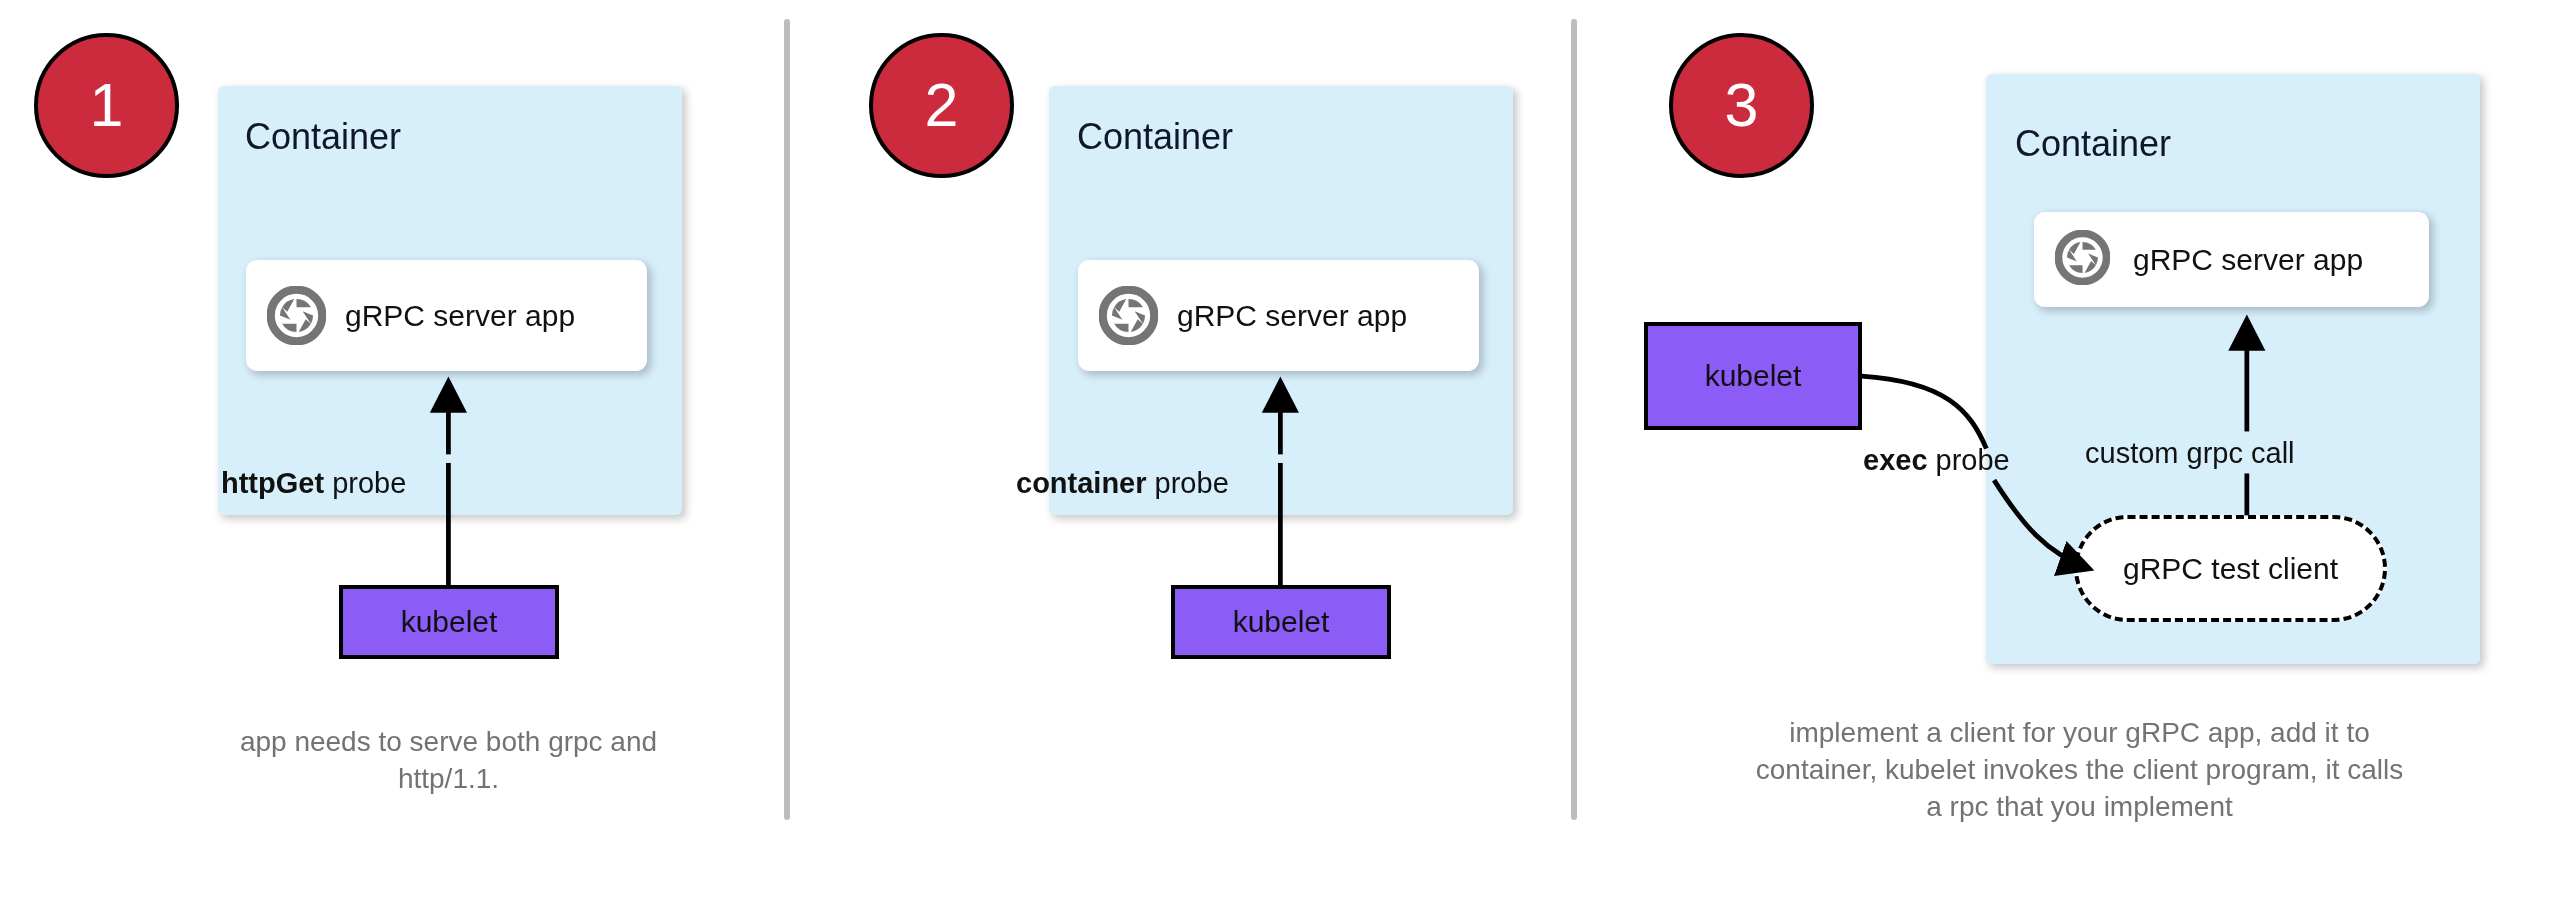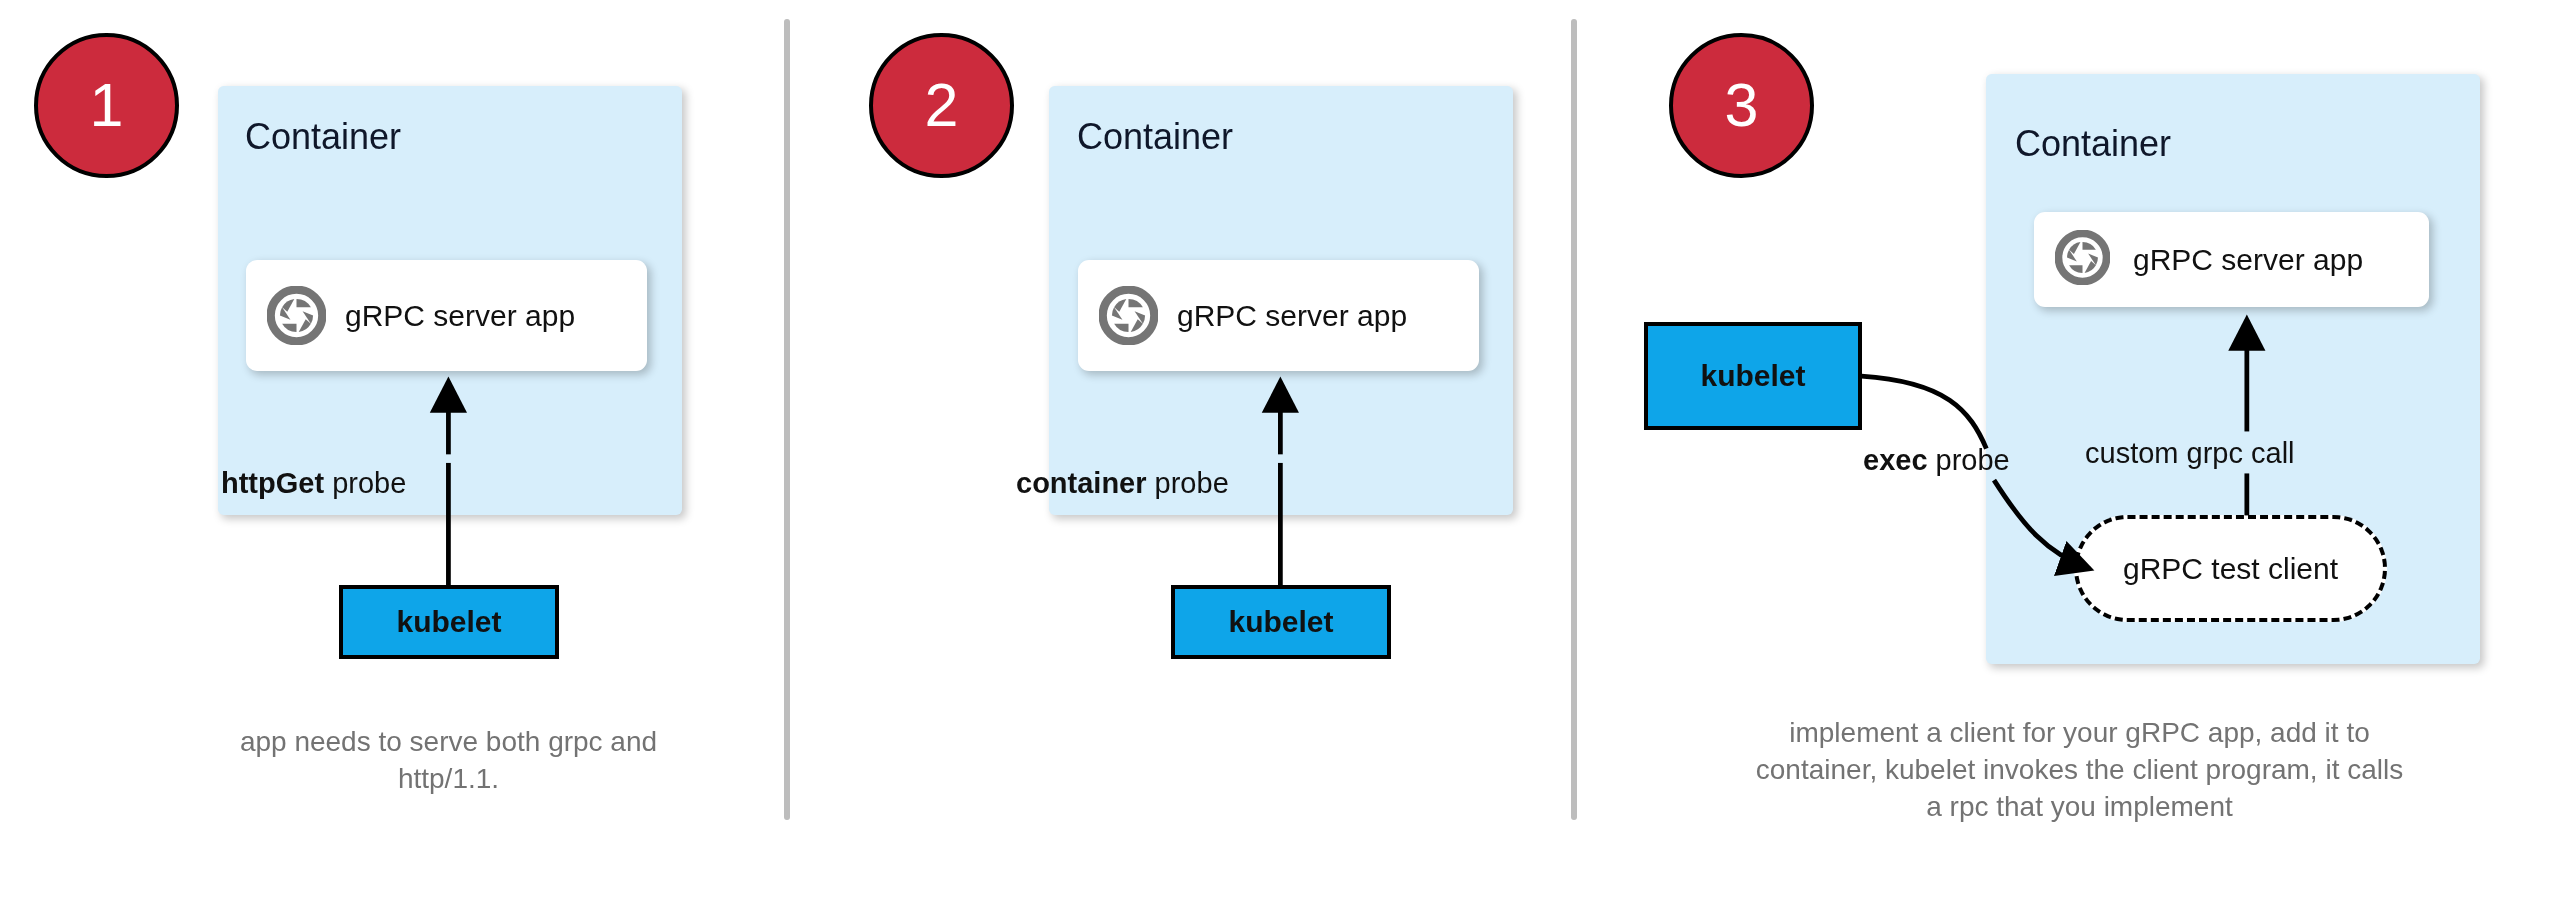--- a/index.html
+++ b/index.html
@@ -23,22 +23,22 @@
   .container-box{position:absolute;background:#d7eefb;border-radius:5.7px;
                  box-shadow:3.8px 3.8px 8.6px rgba(0,0,0,0.22);}
   .container-label{position:absolute;font-size:36px;line-height:1;color:#0f172a;}
 
   .app-box{position:absolute;background:#ffffff;border-radius:11px;
            box-shadow:3.8px 3.8px 8.6px rgba(0,0,0,0.22);
            display:flex;align-items:center;}
   .app-icon{width:59px;height:59px;margin-left:21px;flex:0 0 auto;}
   .app-label{font-size:30px;margin-left:19px;color:#111;white-space:nowrap;}
 
-  .kubelet-box{position:absolute;background:#0ea5e9;border:4.8px solid #000;
-               box-sizing:border-box;display:flex;align-items:center;justify-content:center;font-weight:bold;}
+  .kubelet-box{position:absolute;background:#8b5cf6;border:4.8px solid #000;
+               box-sizing:border-box;display:flex;align-items:center;justify-content:center;}
   .kubelet-box span{font-size:30px;color:#111;}
 
   .probe-label{position:absolute;font-size:29px;color:#111;white-space:nowrap;}
   .probe-label b{font-weight:700;}
 
   .caption{position:absolute;font-size:28px;line-height:1.33;color:#737373;text-align:center;}
 
   .dashed-pill{position:absolute;background:#ffffff;border:4.8px dashed #000;
                border-radius:67px;box-sizing:border-box;
                display:flex;align-items:center;justify-content:center;text-align:center;}

